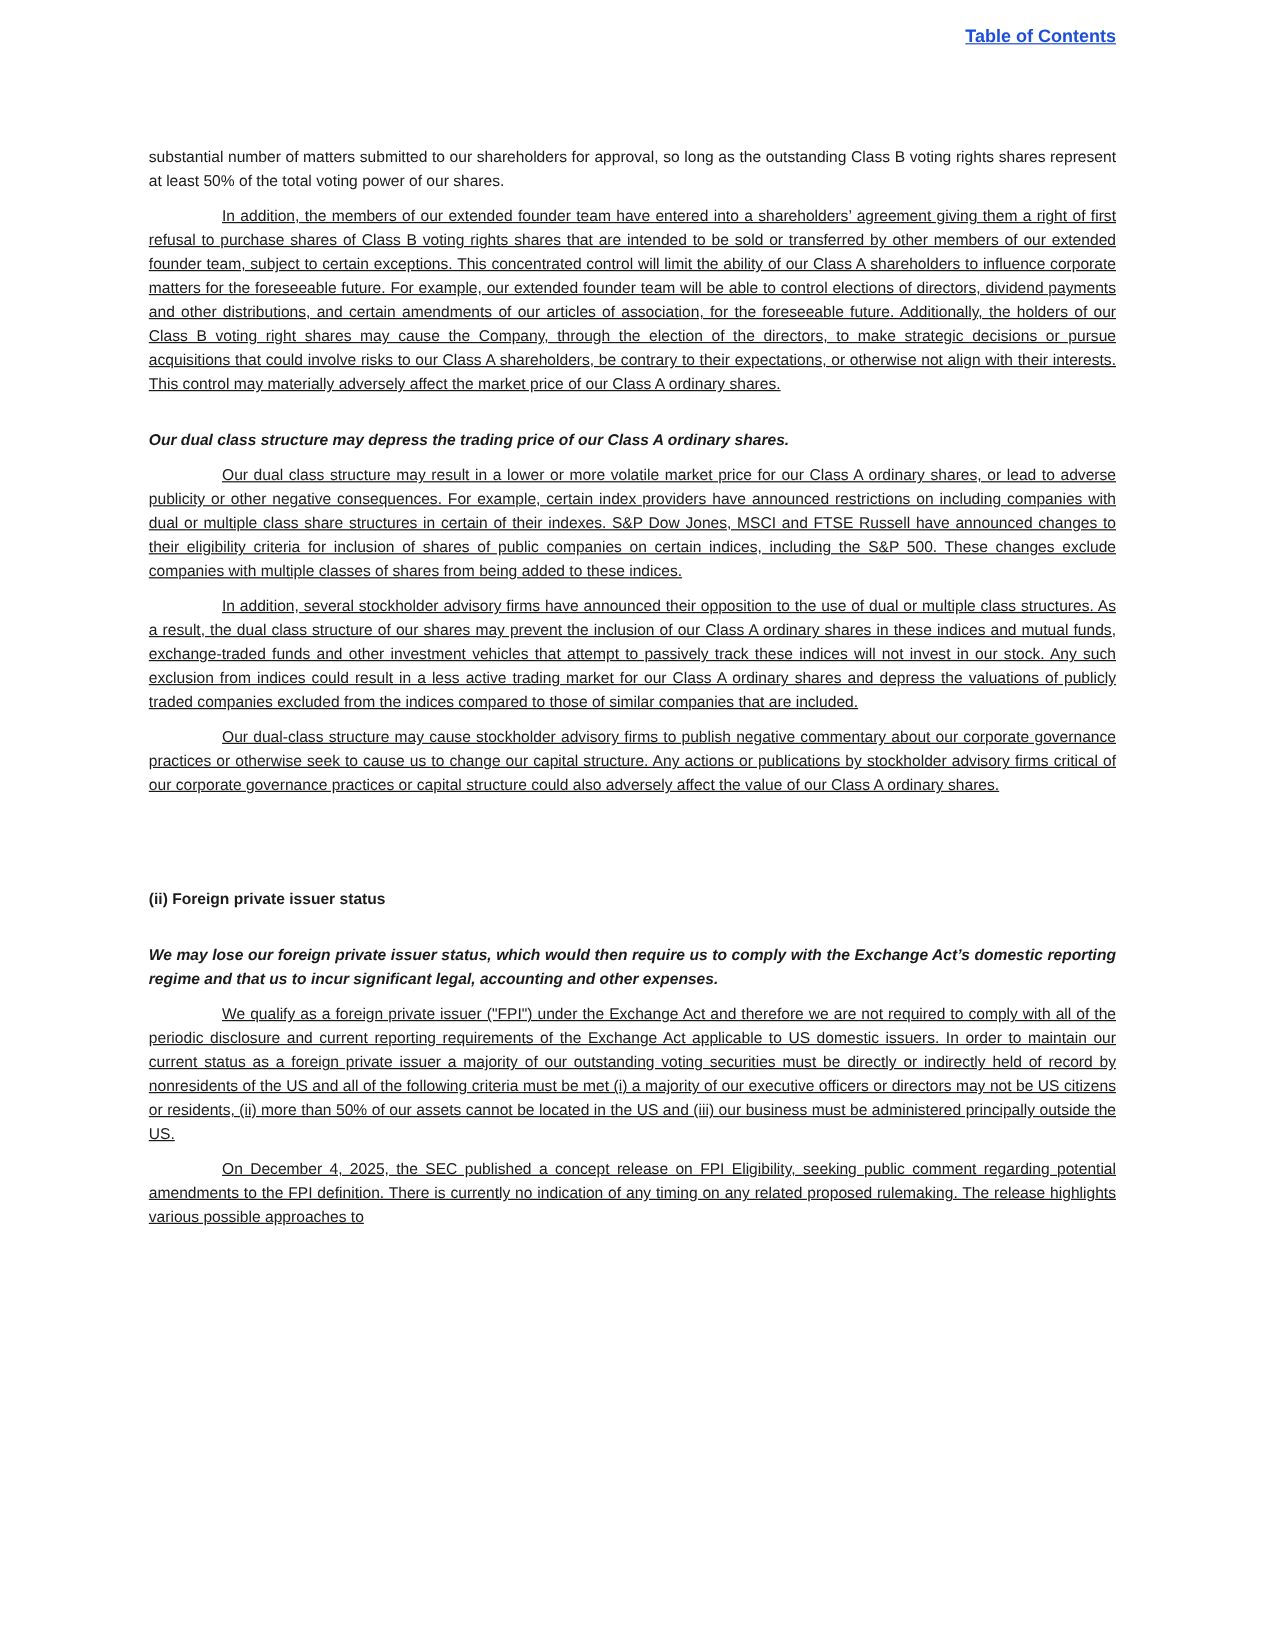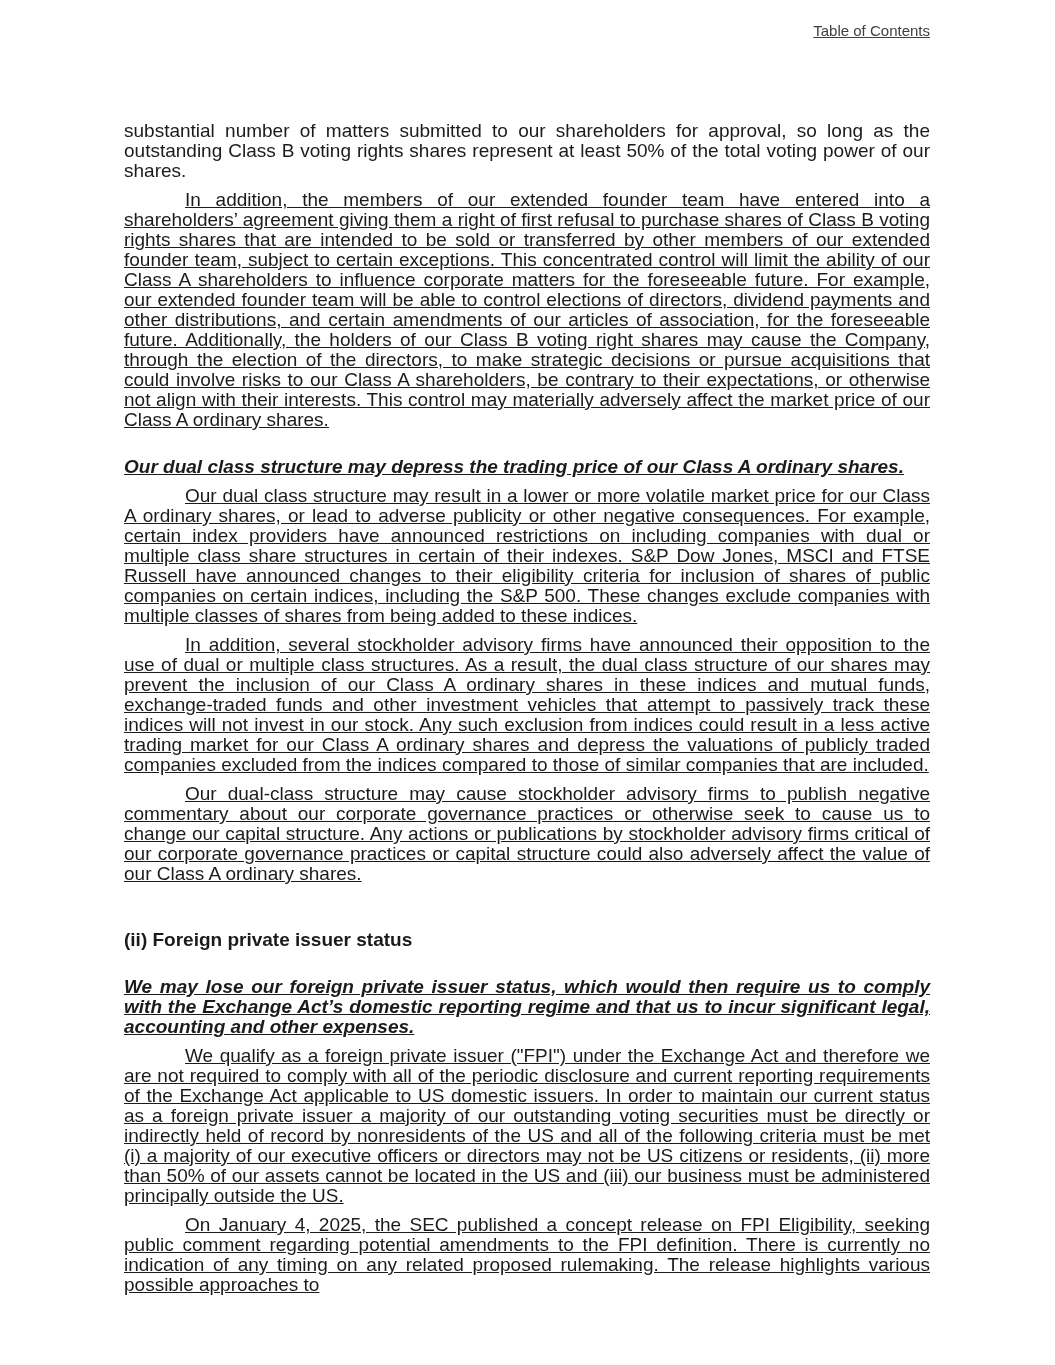--- a/index.html
+++ b/index.html
@@ -23,66 +23,65 @@
     line-height: 17px;
     margin: 0 0 82px 0;
   }
   .toc-link {
     font-size: 15px;
     color: #2424cf;
     text-decoration: underline;
     cursor: pointer;
   }
   .block {
-    font-size: 19px;
+    font-size: 13px;
     line-height: 20px;
     text-align: justify;
     margin: 0 0 9px 0;
   }
   .indent {
     text-indent: 61px;
     text-decoration: underline;
   }
   .h-italic {
     font-weight: bold;
     font-style: italic;
   }
   .h-bold {
     font-weight: bold;
   }
   .gap-md {
     margin-top: 27px;
-    text-decoration: underline;
   }
   .gap-lg {
-    margin-top: 46px;
+    margin-top: 75px;
   }
 </style>
 </head>
 <body>
 
 <div class="page">
 
   <div class="toc-row">
-    <a href="#" class="toc-link" style="color: #404040;">Table of Contents</a>
+    <a href="#" class="toc-link" style="color: #1d4ed8; font-weight: bold;">Table of Contents</a>
   </div>
 
   <p class="block">substantial number of matters submitted to our shareholders for approval, so long as the outstanding Class B voting rights shares represent at least 50% of the total voting power of our shares.</p>
 
   <p class="block indent">In addition, the members of our extended founder team have entered into a shareholders’ agreement giving them a right of first refusal to purchase shares of Class B voting rights shares that are intended to be sold or transferred by other members of our extended founder team, subject to certain exceptions. This concentrated control will limit the ability of our Class A shareholders to influence corporate matters for the foreseeable future. For example, our extended founder team will be able to control elections of directors, dividend payments and other distributions, and certain amendments of our articles of association, for the foreseeable future. Additionally, the holders of our Class B voting right shares may cause the Company, through the election of the directors, to make strategic decisions or pursue acquisitions that could involve risks to our Class A shareholders, be contrary to their expectations, or otherwise not align with their interests. This control may materially adversely affect the market price of our Class A ordinary shares.</p>
 
   <h3 class="block h-italic gap-md">Our dual class structure may depress the trading price of our Class A ordinary shares.</h3>
 
   <p class="block indent">Our dual class structure may result in a lower or more volatile market price for our Class A ordinary shares, or lead to adverse publicity or other negative consequences. For example, certain index providers have announced restrictions on including companies with dual or multiple class share structures in certain of their indexes. S&amp;P Dow Jones, MSCI and FTSE Russell have announced changes to their eligibility criteria for inclusion of shares of public companies on certain indices, including the S&amp;P 500. These changes exclude companies with multiple classes of shares from being added to these indices.</p>
 
   <p class="block indent">In addition, several stockholder advisory firms have announced their opposition to the use of dual or multiple class structures. As a result, the dual class structure of our shares may prevent the inclusion of our Class A ordinary shares in these indices and mutual funds, exchange-traded funds and other investment vehicles that attempt to passively track these indices will not invest in our stock. Any such exclusion from indices could result in a less active trading market for our Class A ordinary shares and depress the valuations of publicly traded companies excluded from the indices compared to those of similar companies that are included.</p>
 
   <p class="block indent">Our dual-class structure may cause stockholder advisory firms to publish negative commentary about our corporate governance practices or otherwise seek to cause us to change our capital structure. Any actions or publications by stockholder advisory firms critical of our corporate governance practices or capital structure could also adversely affect the value of our Class A ordinary shares.</p>
 
   <h2 class="block h-bold gap-lg">(ii) Foreign private issuer status</h2>
 
   <h3 class="block h-italic gap-md">We may lose our foreign private issuer status, which would then require us to comply with the Exchange Act’s domestic reporting regime and that us to incur significant legal, accounting and other expenses.</h3>
 
   <p class="block indent">We qualify as a foreign private issuer ("FPI") under the Exchange Act and therefore we are not required to comply with all of the periodic disclosure and current reporting requirements of the Exchange Act applicable to US domestic issuers. In order to maintain our current status as a foreign private issuer a majority of our outstanding voting securities must be directly or indirectly held of record by nonresidents of the US and all of the following criteria must be met (i) a majority of our executive officers or directors may not be US citizens or residents, (ii) more than 50% of our assets cannot be located in the US and (iii) our business must be administered principally outside the US.</p>
 
-  <p class="block indent">On January 4, 2025, the SEC published a concept release on FPI Eligibility, seeking public comment regarding potential amendments to the FPI definition. There is currently no indication of any timing on any related proposed rulemaking. The release highlights various possible approaches to</p>
+  <p class="block indent">On December 4, 2025, the SEC published a concept release on FPI Eligibility, seeking public comment regarding potential amendments to the FPI definition. There is currently no indication of any timing on any related proposed rulemaking. The release highlights various possible approaches to</p>
 
 </div>
 
 </body></html>

